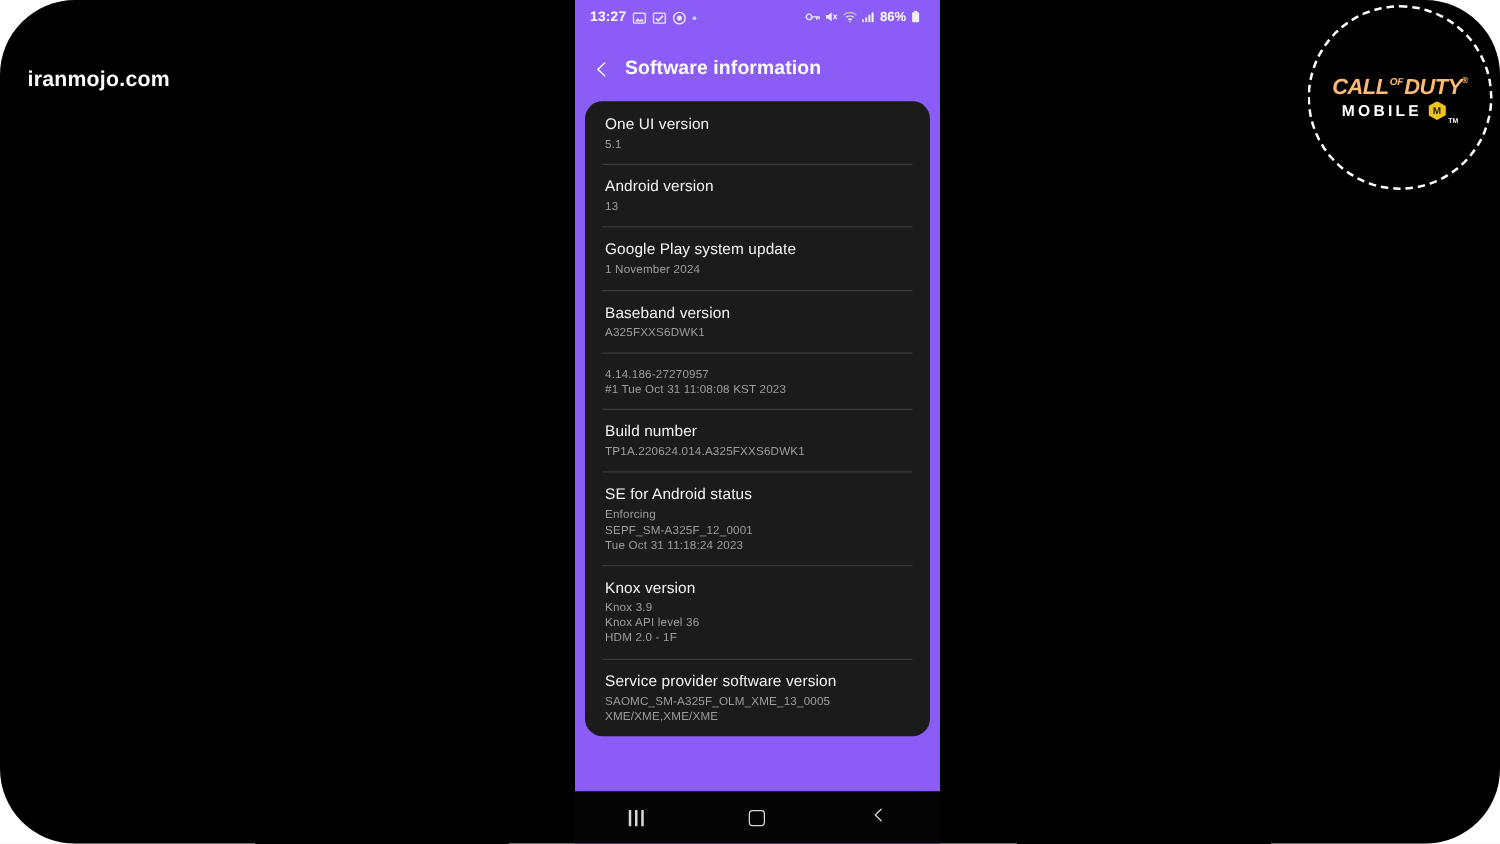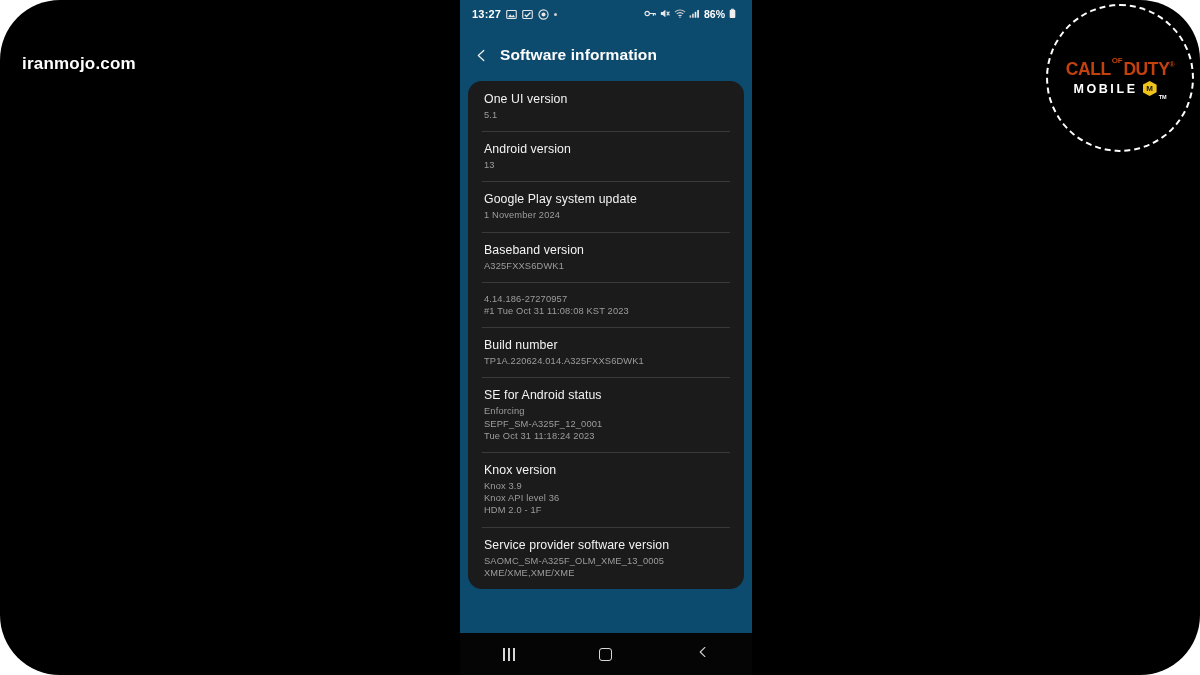--- a/index.html
+++ b/index.html
@@ -30,21 +30,21 @@
     color: #ffffff;
     font-size: 17px;
     font-weight: bold;
     letter-spacing: 0.2px;
   }
   
   .phone {
     position: absolute;
     left: 460px; top: 0px;
     width: 292px; height: 675px;
-    background: #0c4a6e;
+    background: #8b5cf6;
   }
   
   .statusbar {
     position: relative;
     height: 28px;
     display: flex;
     align-items: center;
     padding: 0 12px;
     color: #ffffff;
   }
@@ -146,26 +146,28 @@
   }
   .cod-inner {
     position: absolute;
     left: 50%; top: 50%;
     transform: translate(-50%, -50%);
     width: 120px;
     text-align: center;
   }
   .cod-line1 {
     display: flex;
+    align-items: center;
     justify-content: center;
-    color: #c2410c;
+    color: #fdba74;
     font-weight: bold;
     font-size: 17.5px;
     letter-spacing: -0.4px;
     line-height: 18px;
+    font-style: italic;
   }
   .cod-of {
     font-size: 8px;
     line-height: 8px;
     letter-spacing: -0.3px;
     margin: 0 1px;
     transform: translateY(-3px);
   }
   .cod-reg { font-size: 7px; transform: translateY(-4px); }
   .cod-line2 {

